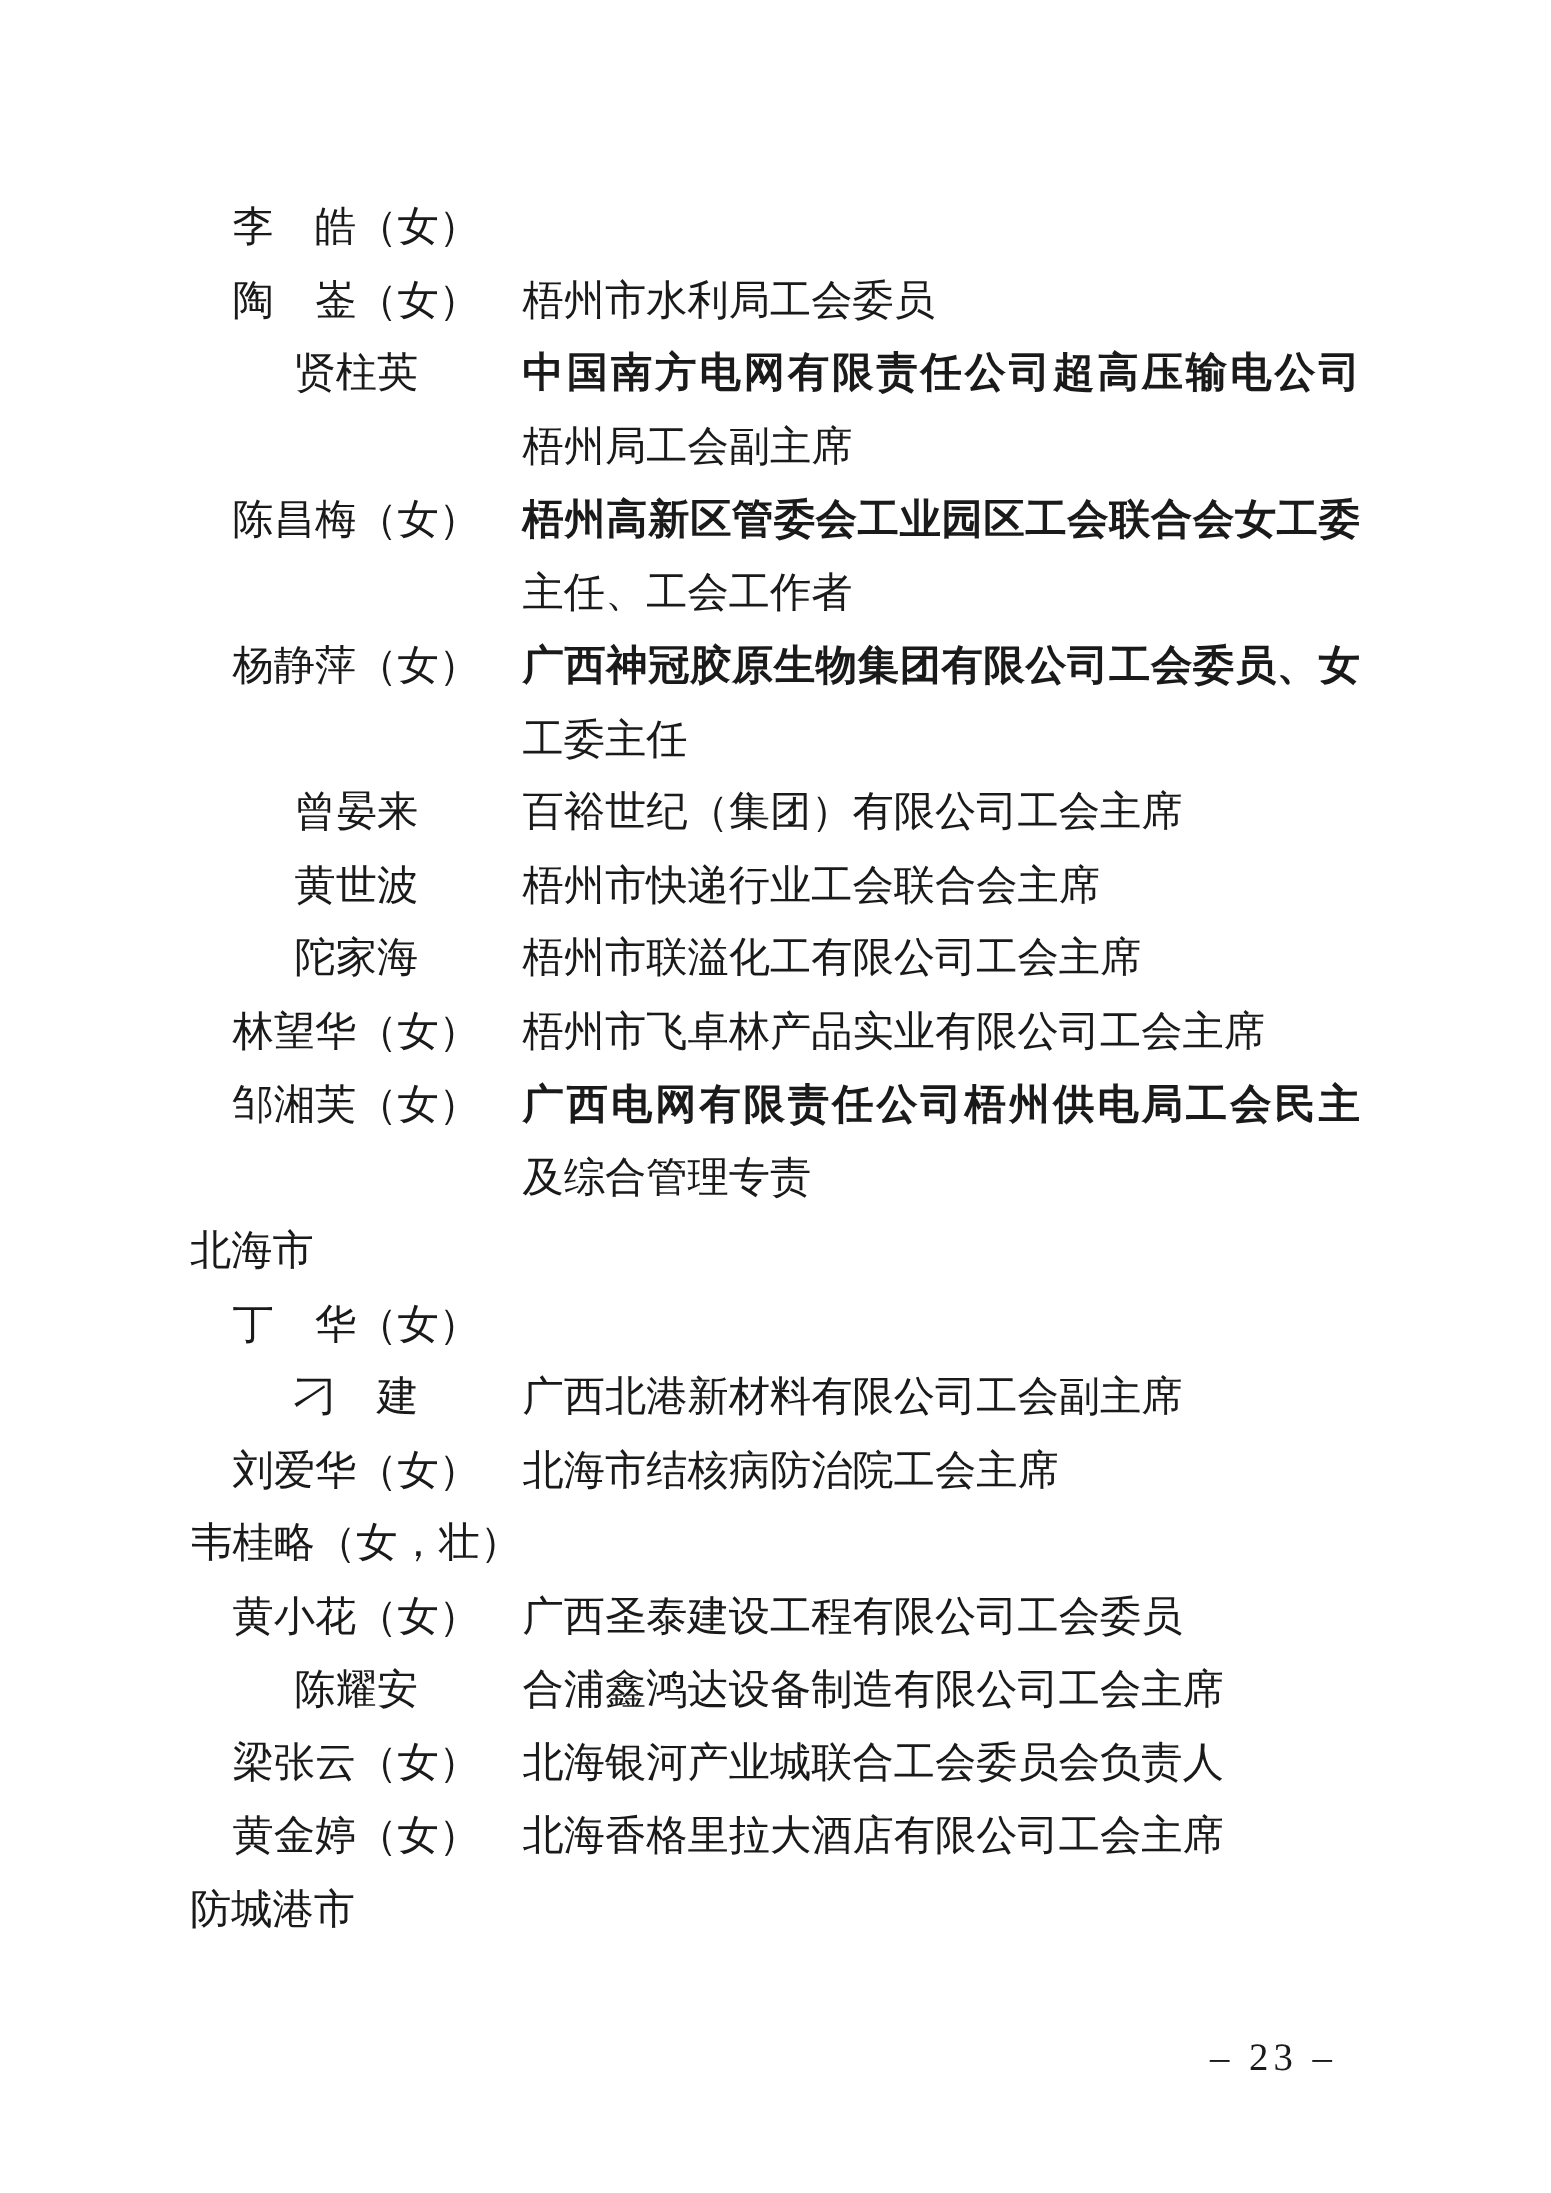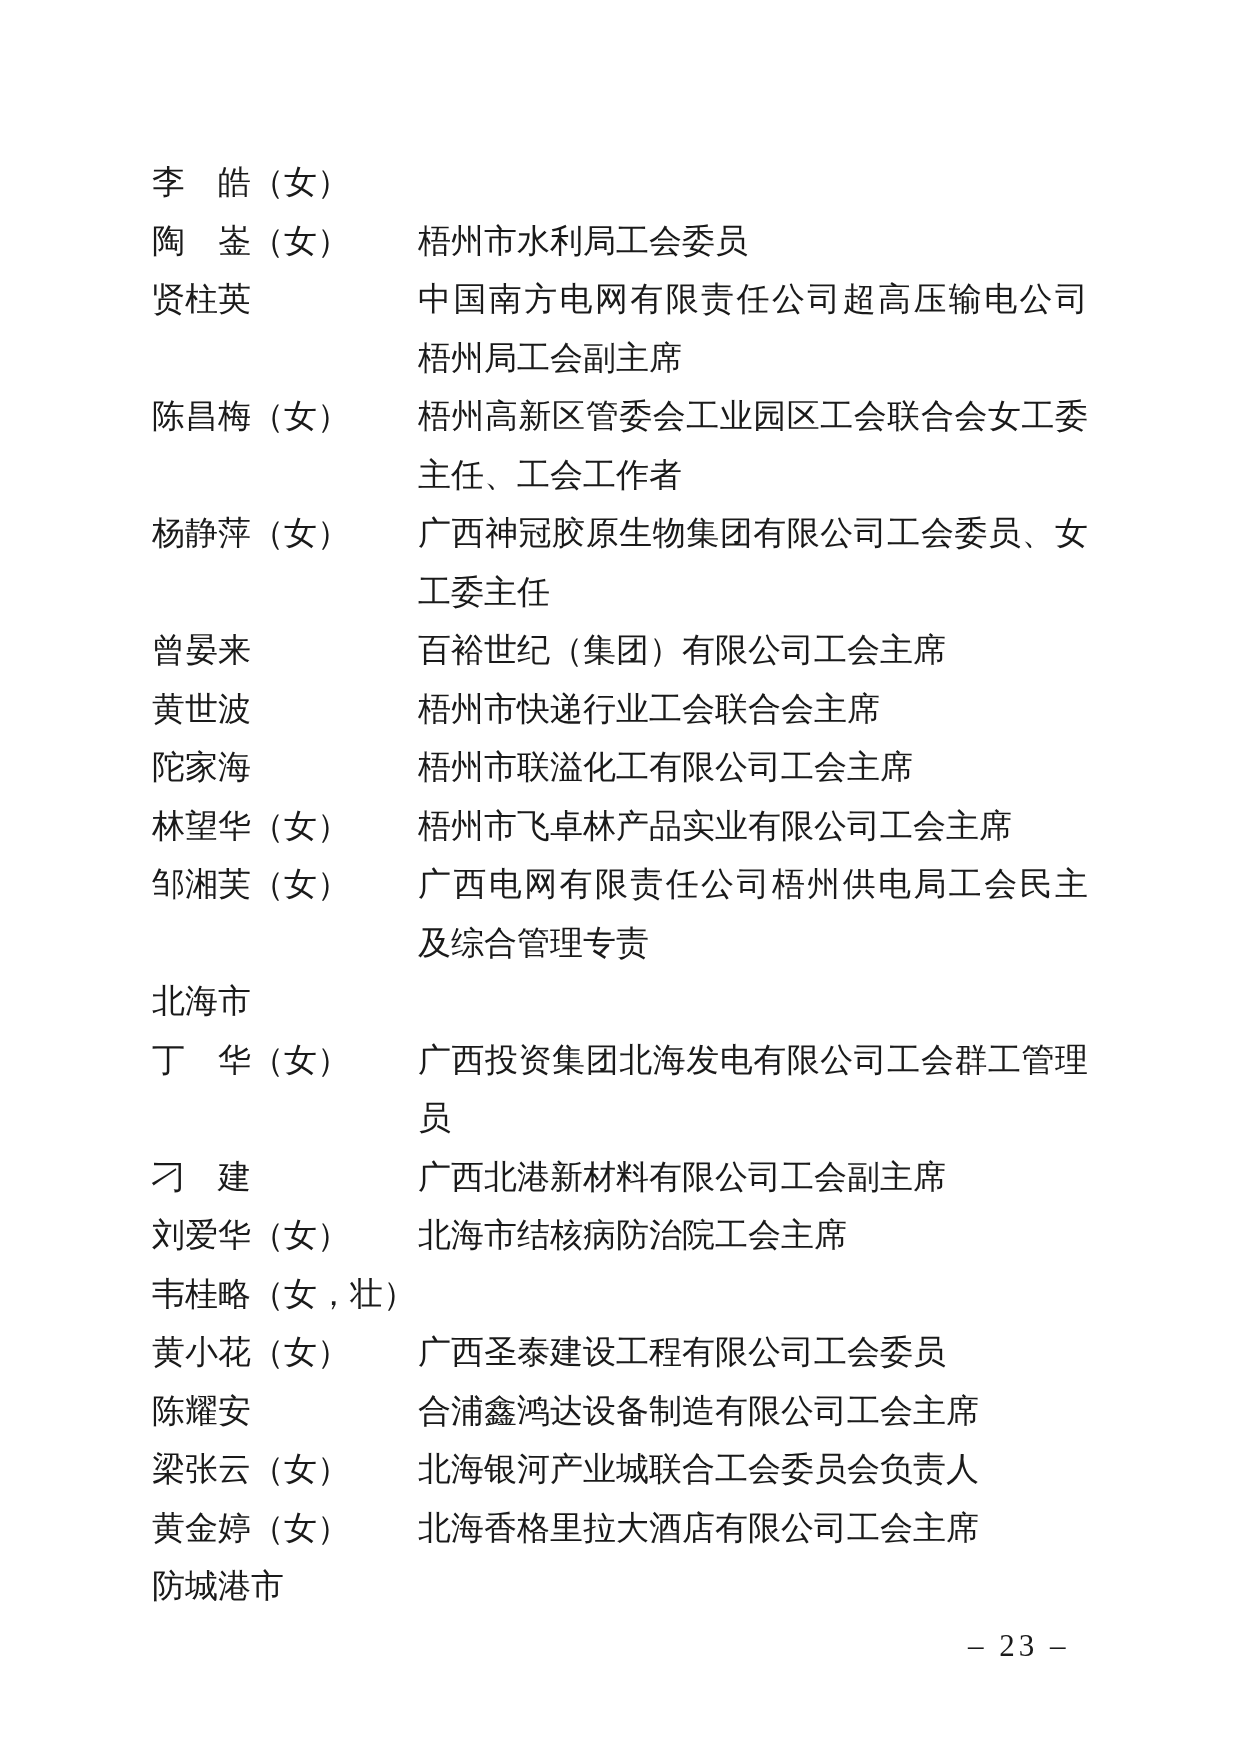--- a/index.html
+++ b/index.html
@@ -27,38 +27,40 @@
     display: flex;
     align-items: flex-start;
   }
   .name {
     flex: 0 0 266px;
     width: 266px;
     font-size: 33px;
     line-height: 58.5px;
     white-space: nowrap;
     letter-spacing: 0;
+    text-align: center;
   }
   .section .name {
     flex: 0 0 auto;
     width: auto;
   }
   .desc {
     flex: 1 1 auto;
   }
   .desc-line {
     width: 670px;
     font-size: 33px;
     line-height: 58.5px;
     white-space: nowrap;
   }
   .desc-line.fill {
     white-space: normal;
     text-align: justify;
     text-align-last: justify;
+    font-weight: bold;
   }
   .page-num {
     position: absolute;
     left: 968px;
     top: 1626px;
     font-size: 31px;
     line-height: 40px;
     letter-spacing: 4px;
     color: #1a1a1a;
   }
@@ -127,24 +129,20 @@
         <div class="desc">
           <div class="desc-line fill">广西电网有限责任公司梧州供电局工会民主</div>
           <div class="desc-line">及综合管理专责</div>
         </div>
       </div>
       <div class="row section">
         <div class="name">北海市</div>
       </div>
       <div class="row">
         <div class="name">丁　华（女）</div>
-        <div class="desc">
-          <div class="desc-line fill">广西投资集团北海发电有限公司工会群工管理</div>
-          <div class="desc-line">员</div>
-        </div>
       </div>
       <div class="row">
         <div class="name">刁　建</div>
         <div class="desc">
           <div class="desc-line">广西北港新材料有限公司工会副主席</div>
         </div>
       </div>
       <div class="row">
         <div class="name">刘爱华（女）</div>
         <div class="desc">

